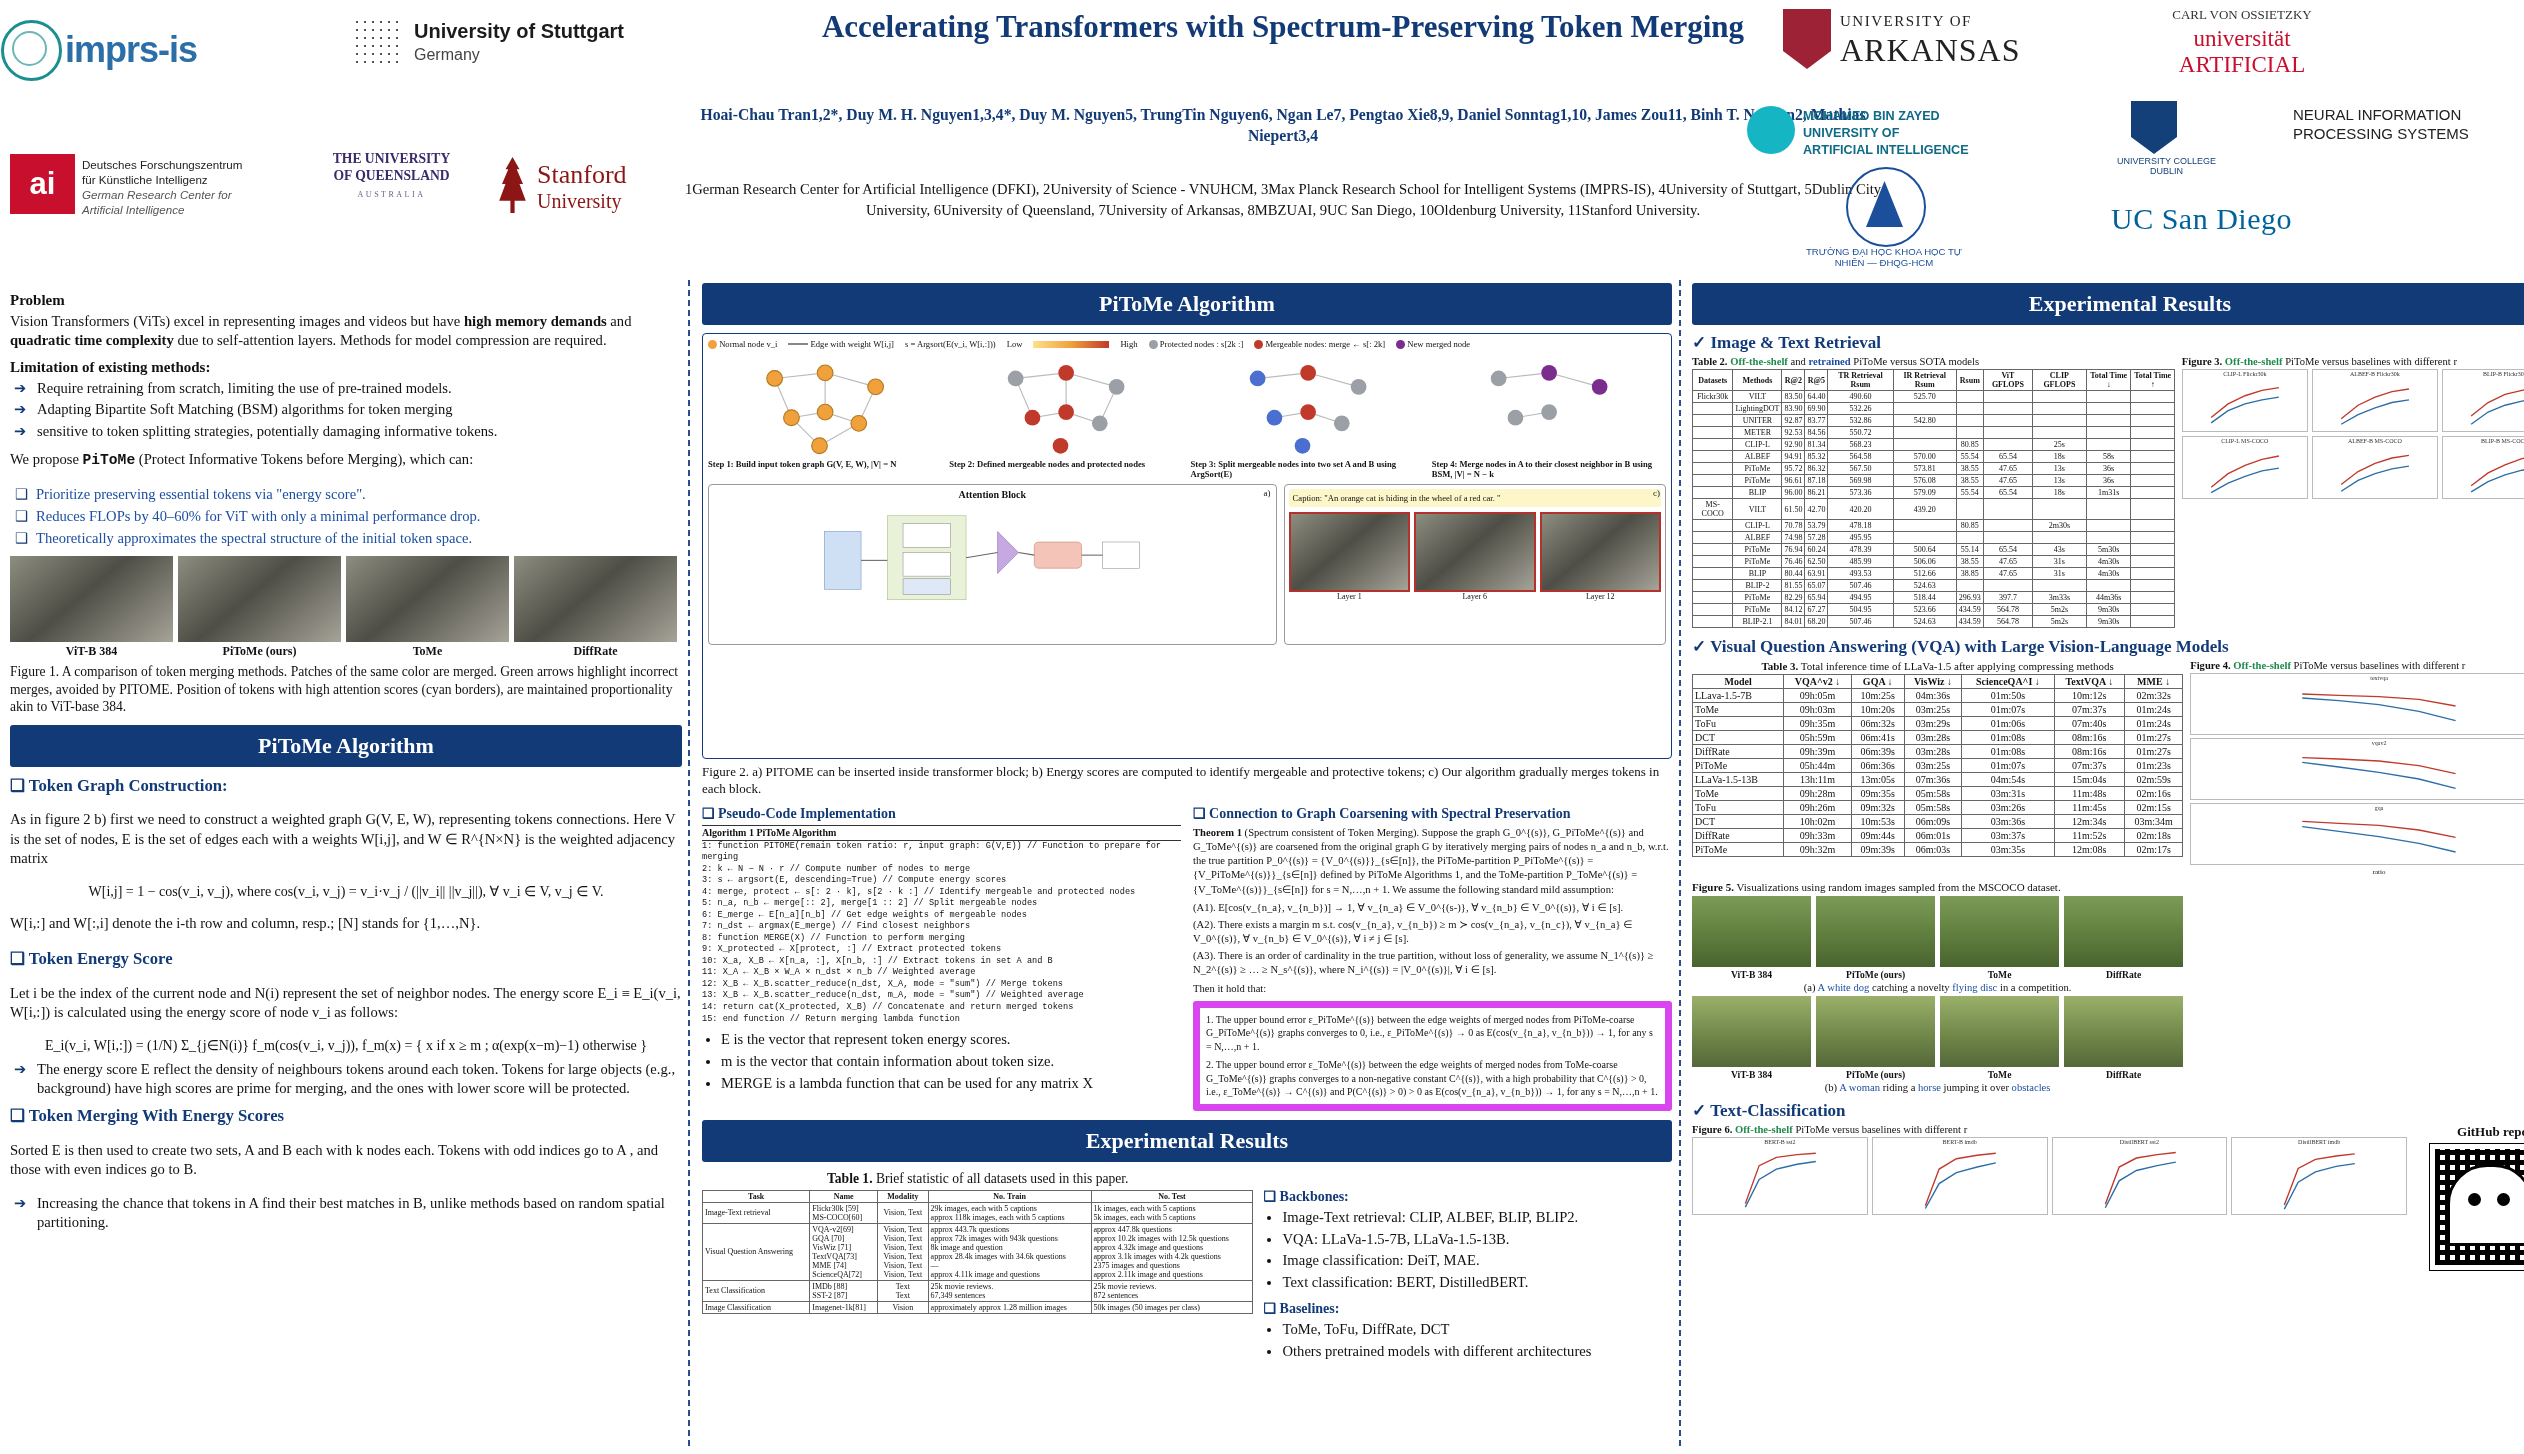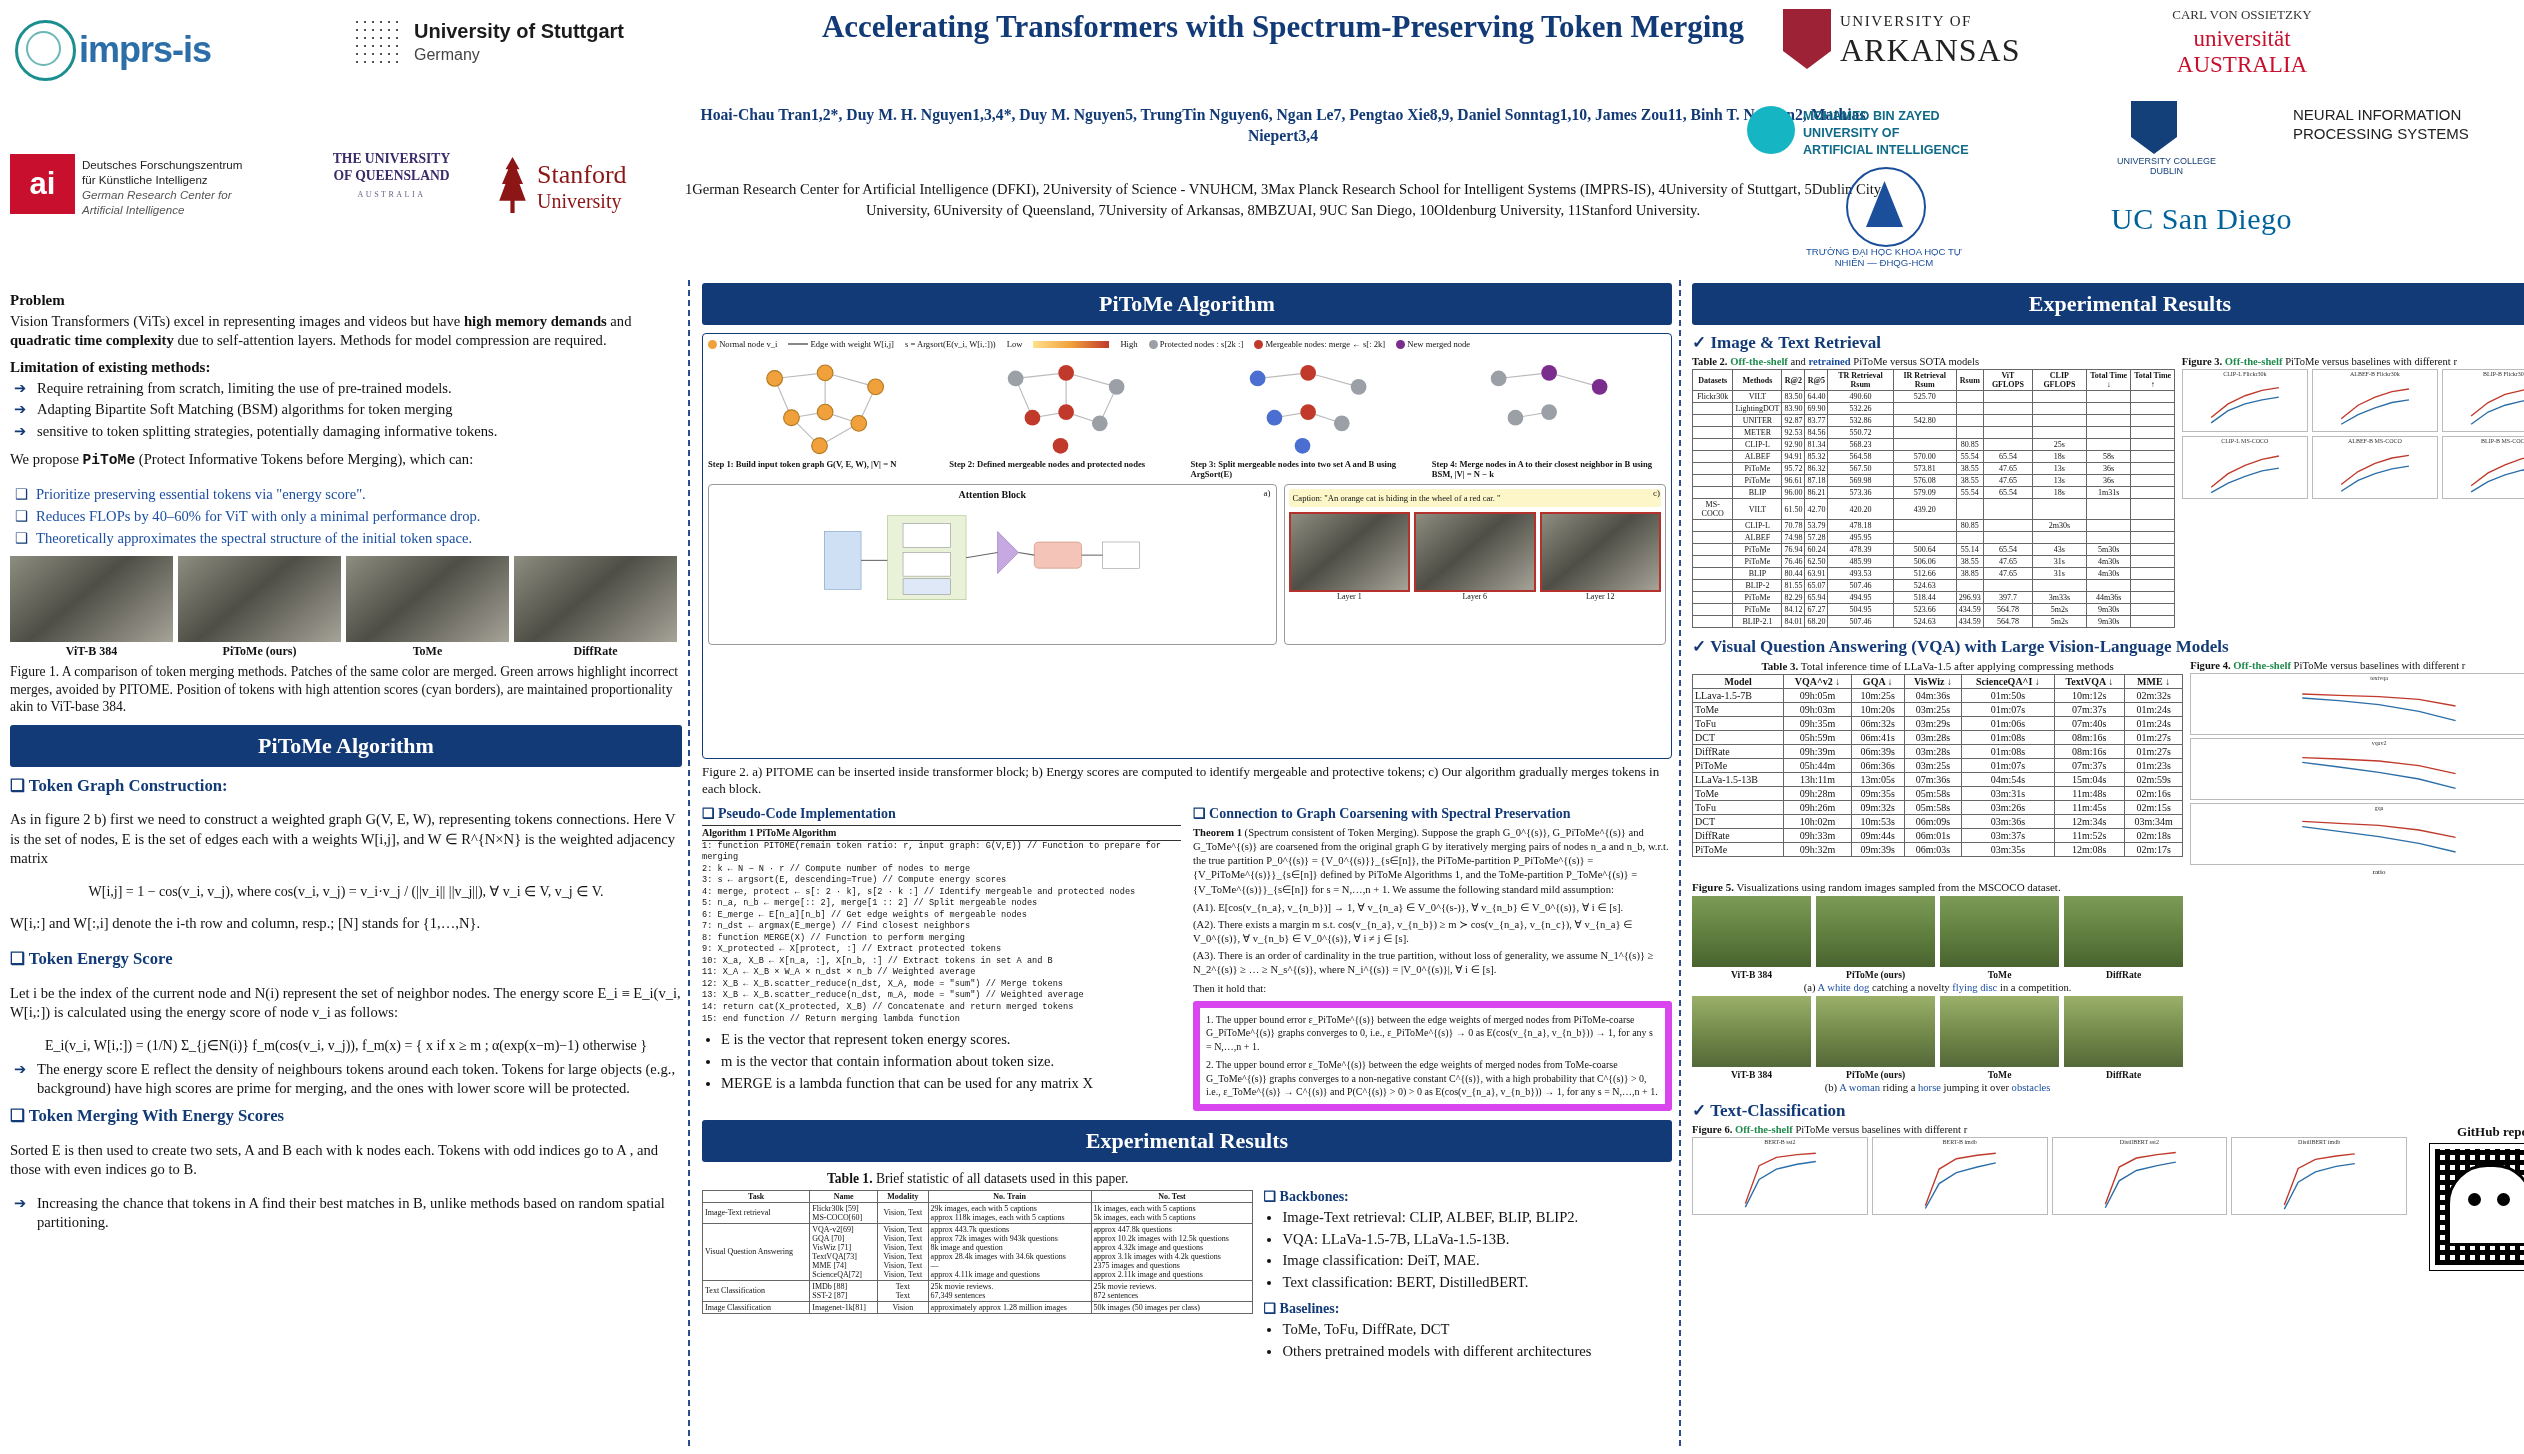--- a/index.html
+++ b/index.html
@@ -7,21 +7,21 @@
   .poster{position:relative;width:2578px;height:1454px;}
 
   
   .header{position:absolute;left:0;top:0;width:2578px;height:275px;}
   .title{position:absolute;left:697px;top:9px;width:1172px;text-align:center;font-size:31px;font-weight:bold;color:#123a77;line-height:1.18;}
   .authors{position:absolute;left:697px;top:104px;width:1172px;text-align:center;font-size:15.7px;font-weight:bold;color:#123a77;line-height:1.35;}
   .affil{position:absolute;left:672px;top:179px;width:1222px;text-align:center;font-size:14.6px;color:#111;line-height:1.42;}
 
   
   .logo{position:absolute;}
-  .imprs{left:15px;top:20px;width:263px;height:56px;}
+  .imprs{left:1px;top:20px;width:263px;height:56px;}
   .imprs-circ{position:absolute;left:0;top:0;width:55px;height:55px;border-radius:50%;border:3.5px solid #1b8f8f;}
   .imprs-circ:after{content:"";position:absolute;left:8px;top:8px;width:31px;height:31px;border-radius:50%;border:2.5px solid #1b8f8f;opacity:.65;}
   .imprs-word{position:absolute;left:64px;top:9px;font-size:36px;font-weight:bold;color:#2b6ea8;letter-spacing:-1px;font-family:"Liberation Sans",sans-serif;}
   .uos{left:353px;top:15px;width:323px;height:56px;}
   .uos-dots{position:absolute;left:0;top:3px;width:50px;height:50px;background:
      radial-gradient(#333 22%,transparent 23%) 0 0/8px 8px;opacity:.85;}
   .uos-t1{position:absolute;left:61px;top:5px;font-size:20px;font-weight:bold;color:#1b1b1b;font-family:"Liberation Sans",sans-serif;}
   .uos-t2{position:absolute;left:61px;top:31px;font-size:16px;color:#444;font-family:"Liberation Sans",sans-serif;}
   .dfki{left:10px;top:151px;width:283px;height:76px;}
   .dfki-box{position:absolute;left:0;top:3px;width:65px;height:60px;background:#c8102e;color:#fff;font-family:"Liberation Sans",sans-serif;font-weight:bold;font-size:31px;text-align:center;line-height:60px;}
@@ -165,21 +165,21 @@
       <div class="mbz-c"></div>
       <div class="mbz-t">
         <div>MOHAMED BIN ZAYED</div>
         <div>UNIVERSITY OF</div>
         <div>ARTIFICIAL INTELLIGENCE</div>
       </div>
     </div>
 
     <div class="logo oldb">
       <div class="oldb-t1">CARL VON OSSIETZKY</div>
-      <div class="oldb-t2">universität AUSTRALIA</div>
+      <div class="oldb-t2">universität ARTIFICIAL</div>
     </div>
 
     <div class="logo ucd">
       <div class="ucd-sh"></div>
       <div class="ucd-t">UNIVERSITY COLLEGE DUBLIN</div>
     </div>
 
     <div class="logo neur">
       <div class="neur-t">NEURAL INFORMATION</div>
       <div class="neur-t">PROCESSING SYSTEMS</div>

